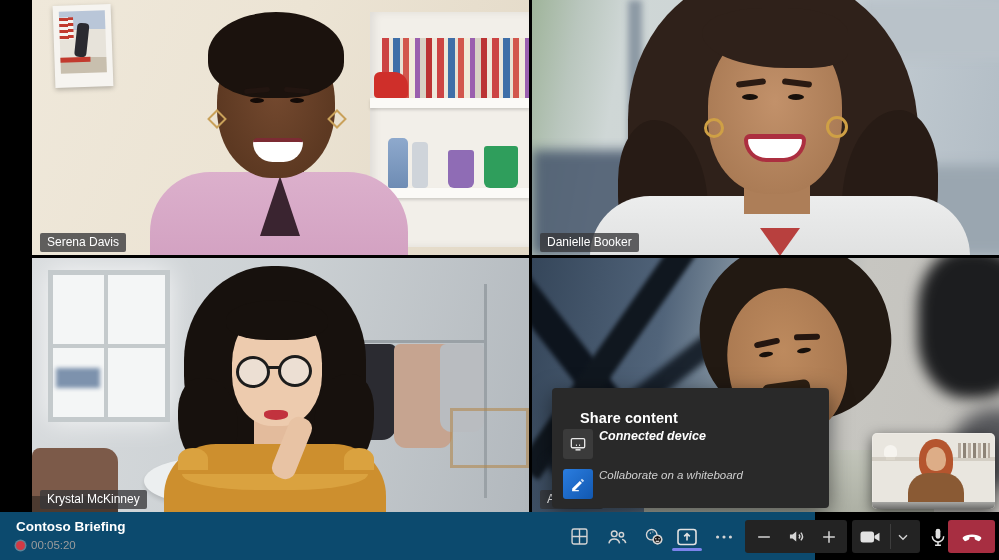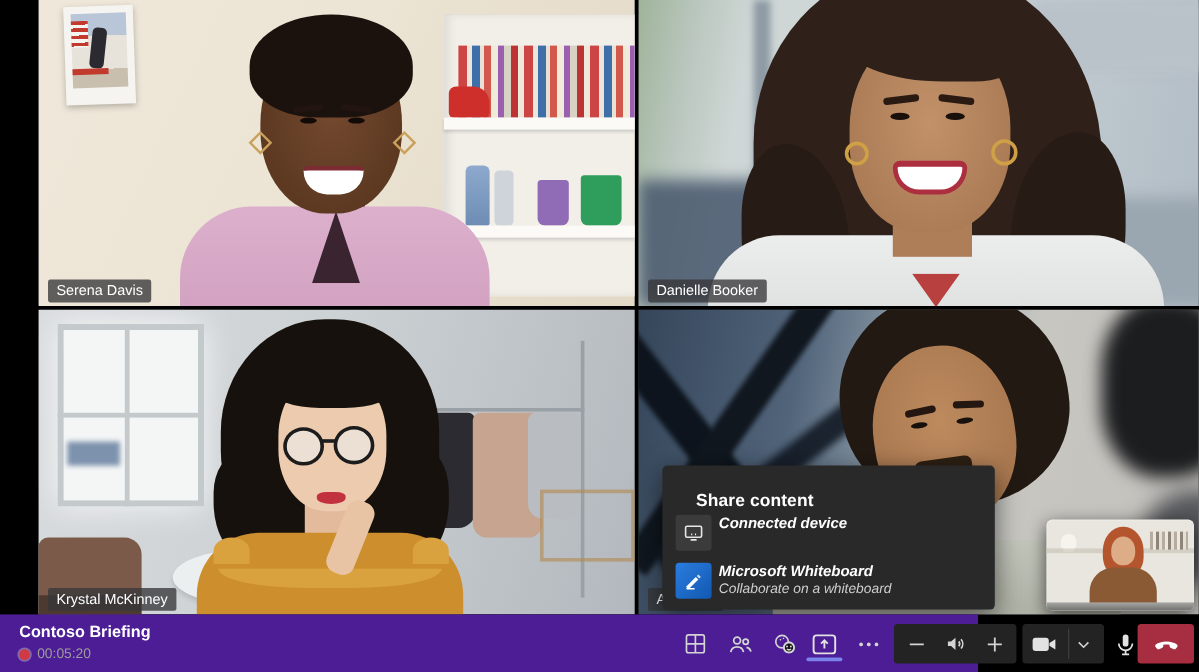--- a/index.html
+++ b/index.html
@@ -146,21 +146,21 @@
         box-shadow:0 4px 14px rgba(0,0,0,.6),inset 0 0 0 1px rgba(255,255,255,.22);background:#e9e6df;}
   .pip-shelf{left:0;top:24px;width:123px;height:4px;background:#d4cfc5;}
   .pip-lamp{left:12px;top:12px;width:13px;height:12px;background:#f6f4ef;border-radius:50% 50% 20% 20%;box-shadow:0 5px 0 -2px #dcd7cc;}
   .pip-books{left:86px;top:10px;width:32px;height:15px;background:repeating-linear-gradient(90deg,#b7aca0 0 3px,#ece8e0 3px 5px,#8e8478 5px 8px,#e5e0d6 8px 10px);}
   .pip-hair{left:47px;top:6px;width:34px;height:42px;background:#b5552e;border-radius:48% 48% 40% 42%;}
   .pip-face{left:54px;top:14px;width:20px;height:24px;background:#ddad87;border-radius:50% 50% 44% 44%;}
   .pip-body{left:36px;top:40px;width:56px;height:32px;background:#8a5a34;border-radius:20px 20px 0 0;}
   .pip-edge{left:0;top:69px;width:123px;height:7px;background:linear-gradient(#a7a7a4,#6e6e6c);}
 
   
-  .bar{left:0;top:512px;width:815px;height:48px;background:#4c1d95;z-index:30;}
+  .bar{left:0;top:512px;width:815px;height:48px;background:#0c4a6e;z-index:30;}
   .meet-title{position:absolute;left:16px;top:7px;color:#fff;font-size:13.5px;font-weight:700;}
   .rec-row{position:absolute;left:16px;top:27px;display:flex;align-items:center;gap:6px;}
   .rec-dot{width:9px;height:9px;border-radius:50%;background:#d13a45;box-shadow:0 0 0 1.5px rgba(200,200,200,.45);}
   .rec-time{color:#9c9c9c;font-size:11.5px;}
   .ctl{position:absolute;top:520px;width:34px;height:33px;display:flex;align-items:center;justify-content:center;
         cursor:pointer;z-index:31;}
   .ctl svg{display:block;}
   .grp{position:absolute;top:520px;height:33px;background:#232323;border-radius:3px;z-index:30;}
   .grp-vol{left:745px;width:102px;}
   .grp-cam{left:852px;width:68px;}
@@ -300,21 +300,20 @@
     </div>
     <div class="popup-item popup-item2">
       <div class="popup-ic wb">
         <svg width="20" height="20" viewBox="0 0 24 24">
           <path d="M5 17.5l9.2-9.2 2.5 2.5-9.2 9.2H5v-2.5z" fill="#ffffff"></path>
           <path d="M15.2 7.3l1.6-1.6 2.5 2.5-1.6 1.6z" fill="#cfe0f5"></path>
           <path d="M5 20h8" stroke="#ffffff" stroke-width="1.4"></path>
         </svg>
       </div>
       <div class="popup-txt">
-        <div class="popup-item-title">Microsoft Whiteboard</div>
         <div class="popup-item-sub">Collaborate on a whiteboard</div>
       </div>
     </div>
   </div>
 
   <div class="abs pip">
     <div class="abs pip-shelf"></div>
     <div class="abs pip-lamp"></div>
     <div class="abs pip-books"></div>
     <div class="abs pip-hair"></div>

